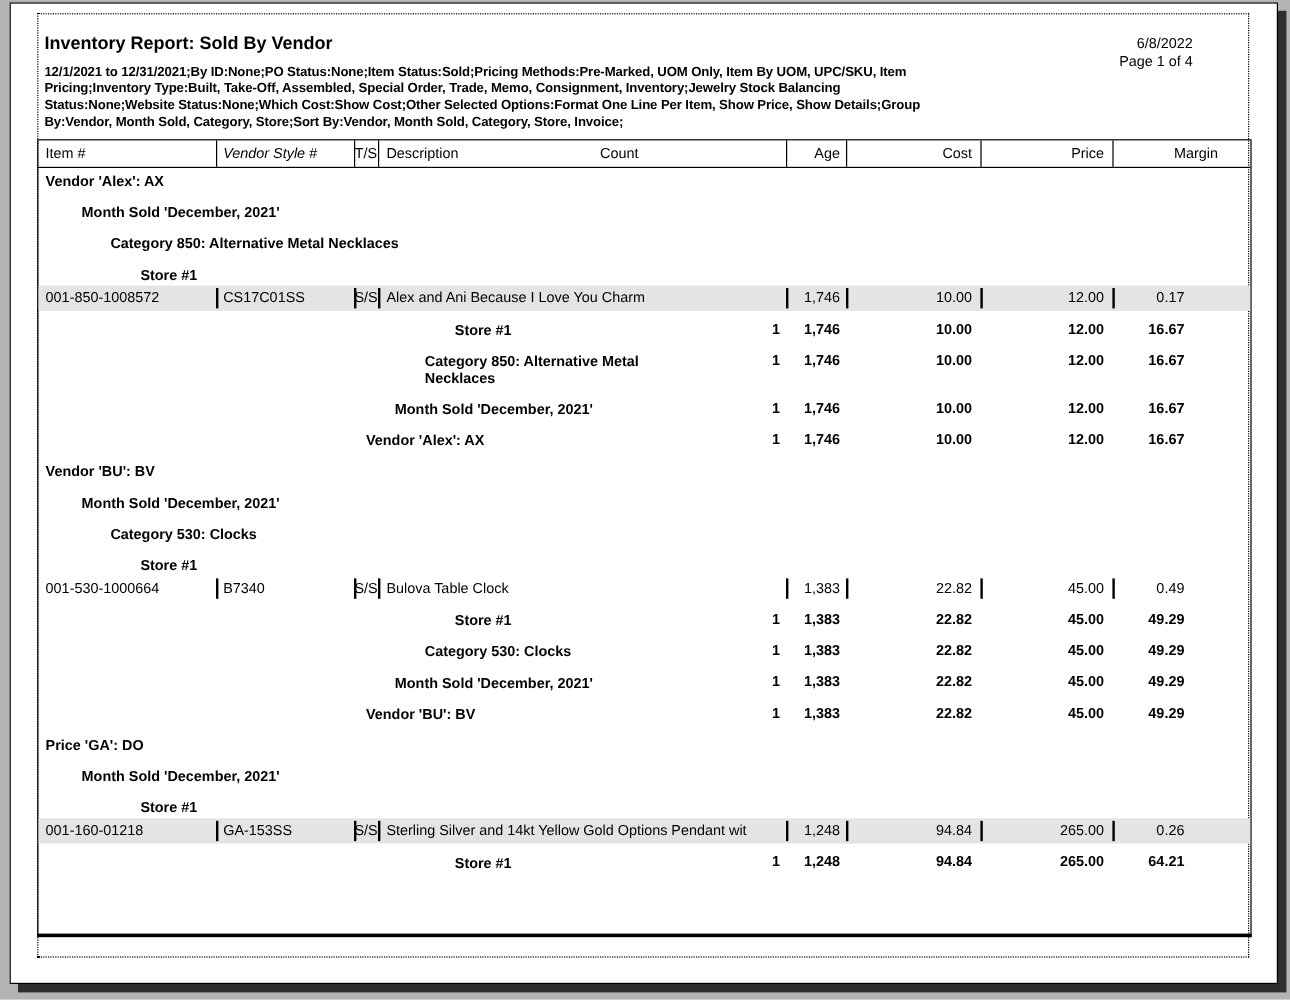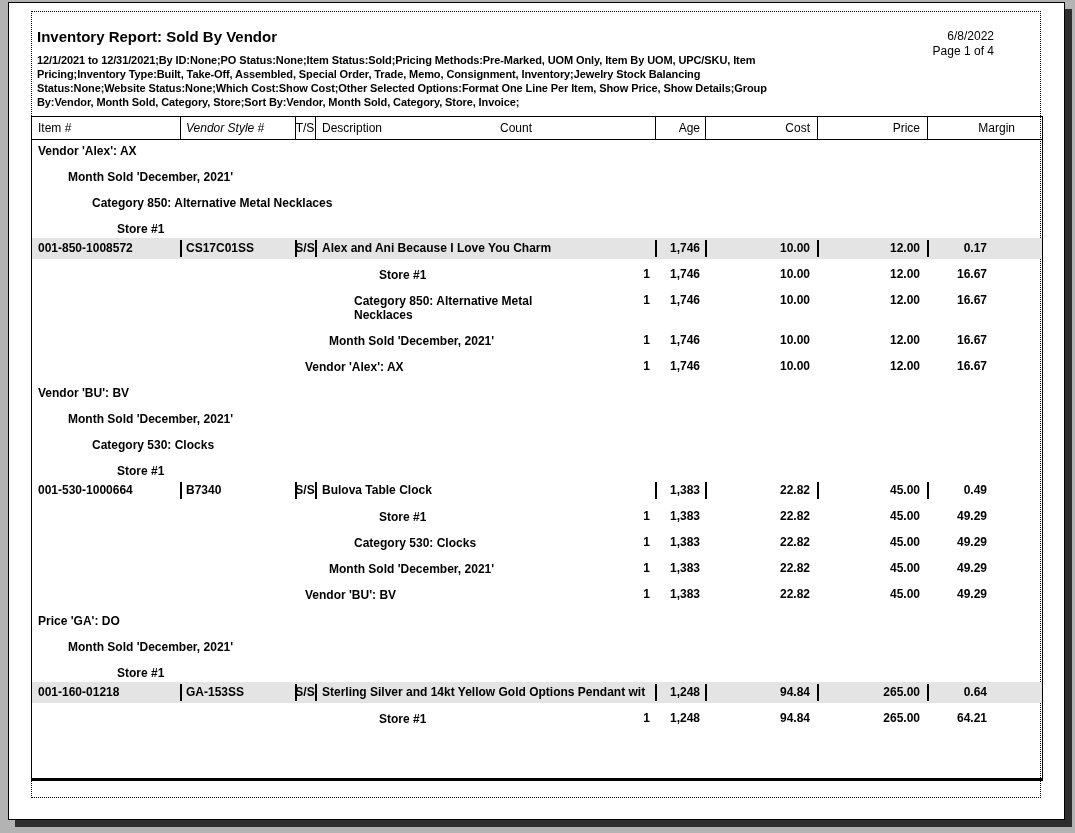--- a/index.html
+++ b/index.html
@@ -64,21 +64,21 @@
   .h-count{left:468px;width:138px;text-align:left;}
   .h-age{left:623px;width:45px;text-align:right;}
   .h-cost{left:673px;width:105px;text-align:right;}
   .h-price{left:785px;width:103px;text-align:right;}
   .h-margin{left:895px;width:60px;text-align:right;margin-left:28px;}
 
   .tbody{position:relative;height:638px;font-size:12px;overflow:hidden;}
   .row{position:relative;}
   .row.group{height:26px;font-weight:bold;}
   .row.group.short{height:20px;}
-  .row.item{height:21px;font-weight:bold;}
+  .row.item{height:21px;}
   .row.item.shaded{background:#e4e4e4;}
   .row.sub{height:26px;font-weight:bold;}
   .row.sub.tall{height:40px;}
   .row.spacer{height:5px;}
 
   .cell{position:absolute;top:3px;white-space:nowrap;}
   .glabel{position:absolute;top:4px;white-space:nowrap;}
   .g0{left:6px;}  .g1{left:36px;}  .g2{left:60px;}  .g3{left:85px;}
   .slabel{position:absolute;top:4px;white-space:nowrap;}
   .sl0{left:273px;} .sl1{left:297px;} .sl3{left:347px;}
@@ -275,21 +275,21 @@
           <span class="tick" style="left: 673px;"></span>
           <span class="tick" style="left: 785px;"></span>
           <span class="tick" style="left: 895px;"></span>
           <span class="cell c-item">001-160-01218</span>
           <span class="cell c-style">GA-153SS</span>
           <span class="cell c-ts">S/S</span>
           <span class="cell c-desc">Sterling Silver and 14kt Yellow Gold Options Pendant wit</span>
           <span class="cell n-age">1,248</span>
           <span class="cell n-cost">94.84</span>
           <span class="cell n-price">265.00</span>
-          <span class="cell n-margin">0.64</span>
+          <span class="cell n-margin">0.26</span>
         </div>
         <div class="row spacer"></div>
         <div class="row sub">
           <span class="slabel sl3">Store #1</span>
           <span class="cell n-count">1</span>
           <span class="cell n-age">1,248</span>
           <span class="cell n-cost">94.84</span>
           <span class="cell n-price">265.00</span>
           <span class="cell n-margin">64.21</span>
         </div>

